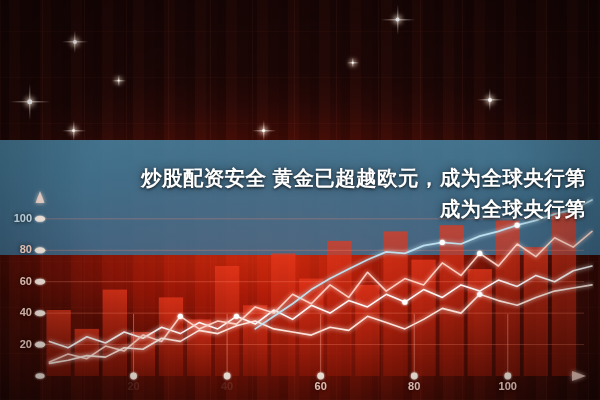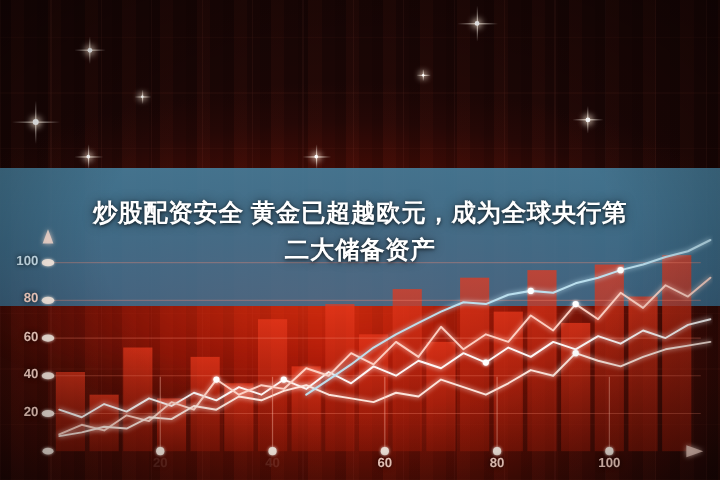--- a/index.html
+++ b/index.html
@@ -71,20 +71,21 @@
     z-index:40;
   }
   .title-line{
     color:#ffffff;
     font-size:20.5px;
     font-weight:bold;
     line-height:31px;
     letter-spacing:.4px;
     text-shadow:0 1px 3px rgba(0,0,0,.75), 0 0 10px rgba(0,0,0,.45);
     white-space:nowrap;
+    text-align:right;
   }
   .title-line.l2{ white-space:normal; }
 
   .axis-label{
     position:absolute; font-size:11px; font-weight:bold;
     color:#ffd9cc; text-shadow:0 0 4px rgba(0,0,0,.8);
     pointer-events:none;
   }
 </style>
 </head>
@@ -234,21 +235,21 @@
         <circle cx="320.6779661016949" cy="376" r="3.4" fill="#fff2e8" fill-opacity="0.95" filter="url(#tinyglow)"></circle>
         <line x1="414.2372881355932" y1="314" x2="414.2372881355932" y2="376" stroke="#ffb9a4" stroke-opacity="0.45" stroke-width="1"></line>
         <circle cx="414.2372881355932" cy="376" r="3.4" fill="#fff2e8" fill-opacity="0.95" filter="url(#tinyglow)"></circle>
         <line x1="507.7966101694915" y1="314" x2="507.7966101694915" y2="376" stroke="#ffb9a4" stroke-opacity="0.45" stroke-width="1"></line>
         <circle cx="507.7966101694915" cy="376" r="3.4" fill="#fff2e8" fill-opacity="0.95" filter="url(#tinyglow)"></circle>
       </g>
     </svg>
 
   <div class="title-wrap">
     <div class="title-line l1">炒股配资安全 黄金已超越欧元，成为全球央行第</div>
-    <div class="title-line l2">二大储备资产</div>
+    <div class="title-line l2">成为全球央行第</div>
   </div>
 
 <div class="axis-label" style="left: 6px; top: 337.571px; width: 26px; text-align: right;">20</div>
     <div class="axis-label" style="left: 6px; top: 306.143px; width: 26px; text-align: right;">40</div>
     <div class="axis-label" style="left: 6px; top: 274.714px; width: 26px; text-align: right;">60</div>
     <div class="axis-label" style="left: 6px; top: 243.286px; width: 26px; text-align: right;">80</div>
     <div class="axis-label" style="left: 6px; top: 211.857px; width: 26px; text-align: right; color: rgb(207, 230, 242);">100</div>
     <div class="axis-label" style="left: 119.559px; top: 380px; width: 28px; text-align: center; opacity: 0.12;">20</div>
     <div class="axis-label" style="left: 213.119px; top: 380px; width: 28px; text-align: center; opacity: 0.12;">40</div>
     <div class="axis-label" style="left: 306.678px; top: 380px; width: 28px; text-align: center;">60</div>

